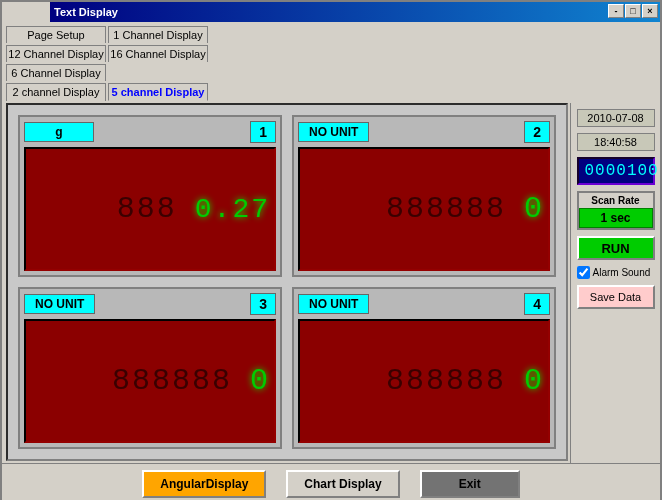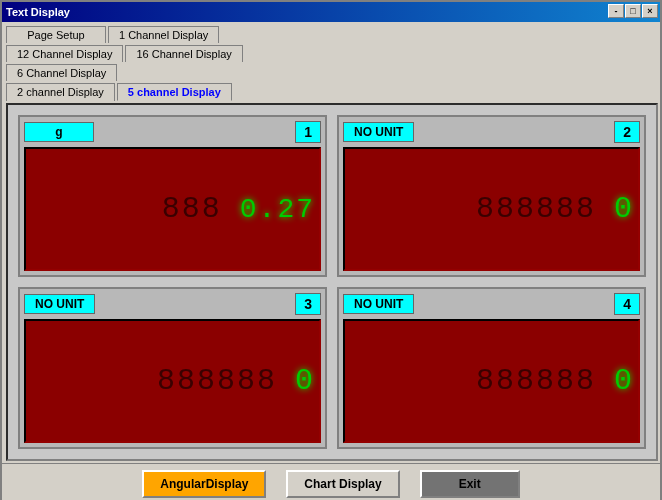--- a/index.html
+++ b/index.html
@@ -20,20 +20,21 @@
     }
     .title-bar {
       background: linear-gradient(to right, #000080, #1084d0);
       color: white;
       height: 20px;
       display: flex;
       align-items: center;
       padding: 0 4px;
       font-size: 11px;
       font-weight: bold;
+      margin-left: 48px;
     }
     .title-bar-buttons {
       position: absolute;
       right: 2px;
       top: 2px;
       display: flex;
       gap: 1px;
     }
     .title-btn {
       width: 16px;
@@ -55,21 +56,21 @@
     }
     .tabs-row {
       display: flex;
       gap: 2px;
       margin-bottom: 2px;
     }
     .tab {
       background: #d4d0c8;
       border: 1px solid #808080;
       border-bottom: none;
-      padding: 2px 10px;
+      padding: 2px 1px;
       font-size: 11px;
       cursor: pointer;
       color: #000;
       min-width: 100px;
       text-align: center;
     }
     .tab.active {
       background: #d4d0c8;
       font-weight: bold;
       color: #0000ff;
@@ -347,20 +348,39 @@
             <div class="channel-num">4</div>
           </div>
           <div class="seg-display">
             <span style="color:#3a0000;font-family:'Courier New',monospace;font-size:30px;letter-spacing:2px;">888888</span>
             <span style="color:#00cc00;font-family:'Courier New',monospace;font-size:30px;letter-spacing:2px;text-shadow:0 0 6px #00ff00;">0</span>
           </div>
         </div>
       </div>
     </div>
 
+    <div class="right-panel">
+      <div class="date-display">2010-07-08</div>
+      <div class="time-display">18:40:58</div>
+      <div class="counter-display">0000100</div>
+
+      <div class="scan-rate-box">
+        <div class="scan-rate-label">Scan Rate</div>
+        <div class="scan-rate-value">1 sec</div>
+      </div>
+
+      <button class="run-btn">RUN</button>
+
+      <div class="alarm-check">
+        <input type="checkbox" checked="" style="">
+        <span>Alarm Sound</span>
+      </div>
+
+      <button class="save-btn">Save Data</button>
+    </div>
   </div>
 
   <div class="bottom-bar">
     <button class="bottom-btn btn-angular">AngularDisplay</button>
     <button class="bottom-btn btn-chart">Chart Display</button>
     <button class="bottom-btn btn-exit">Exit</button>
   </div>
 </div>
 
 </body></html>

